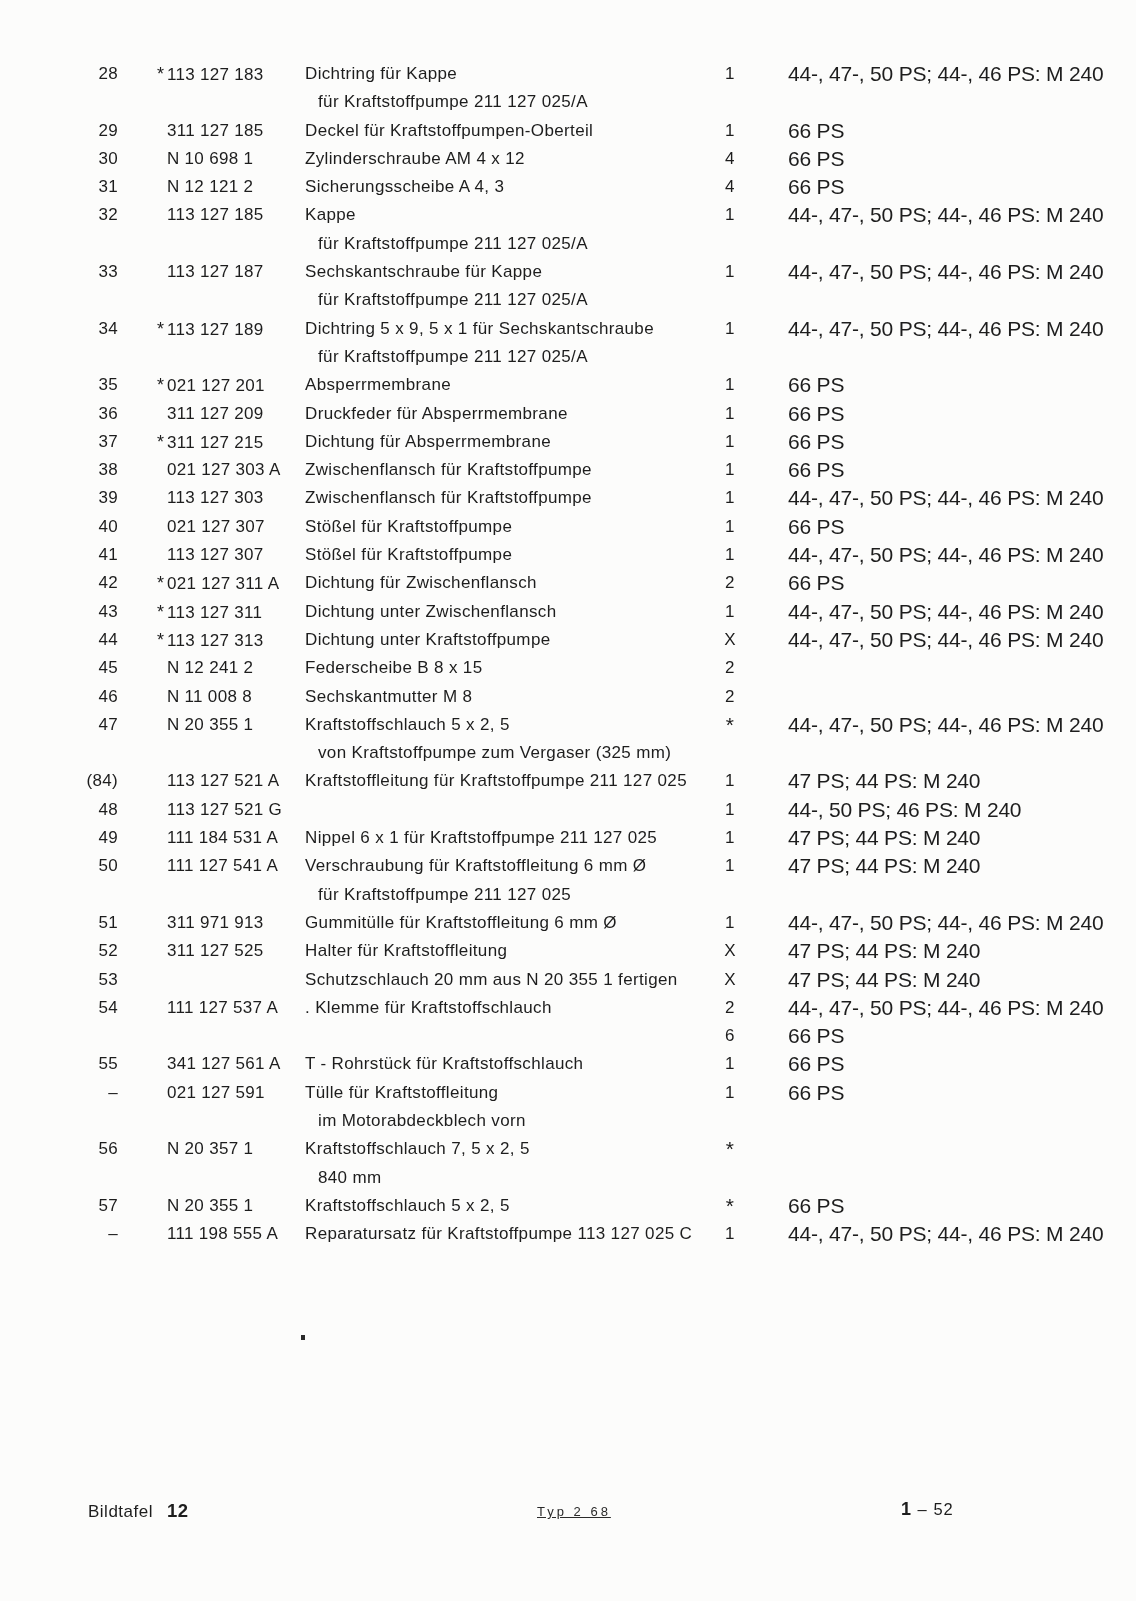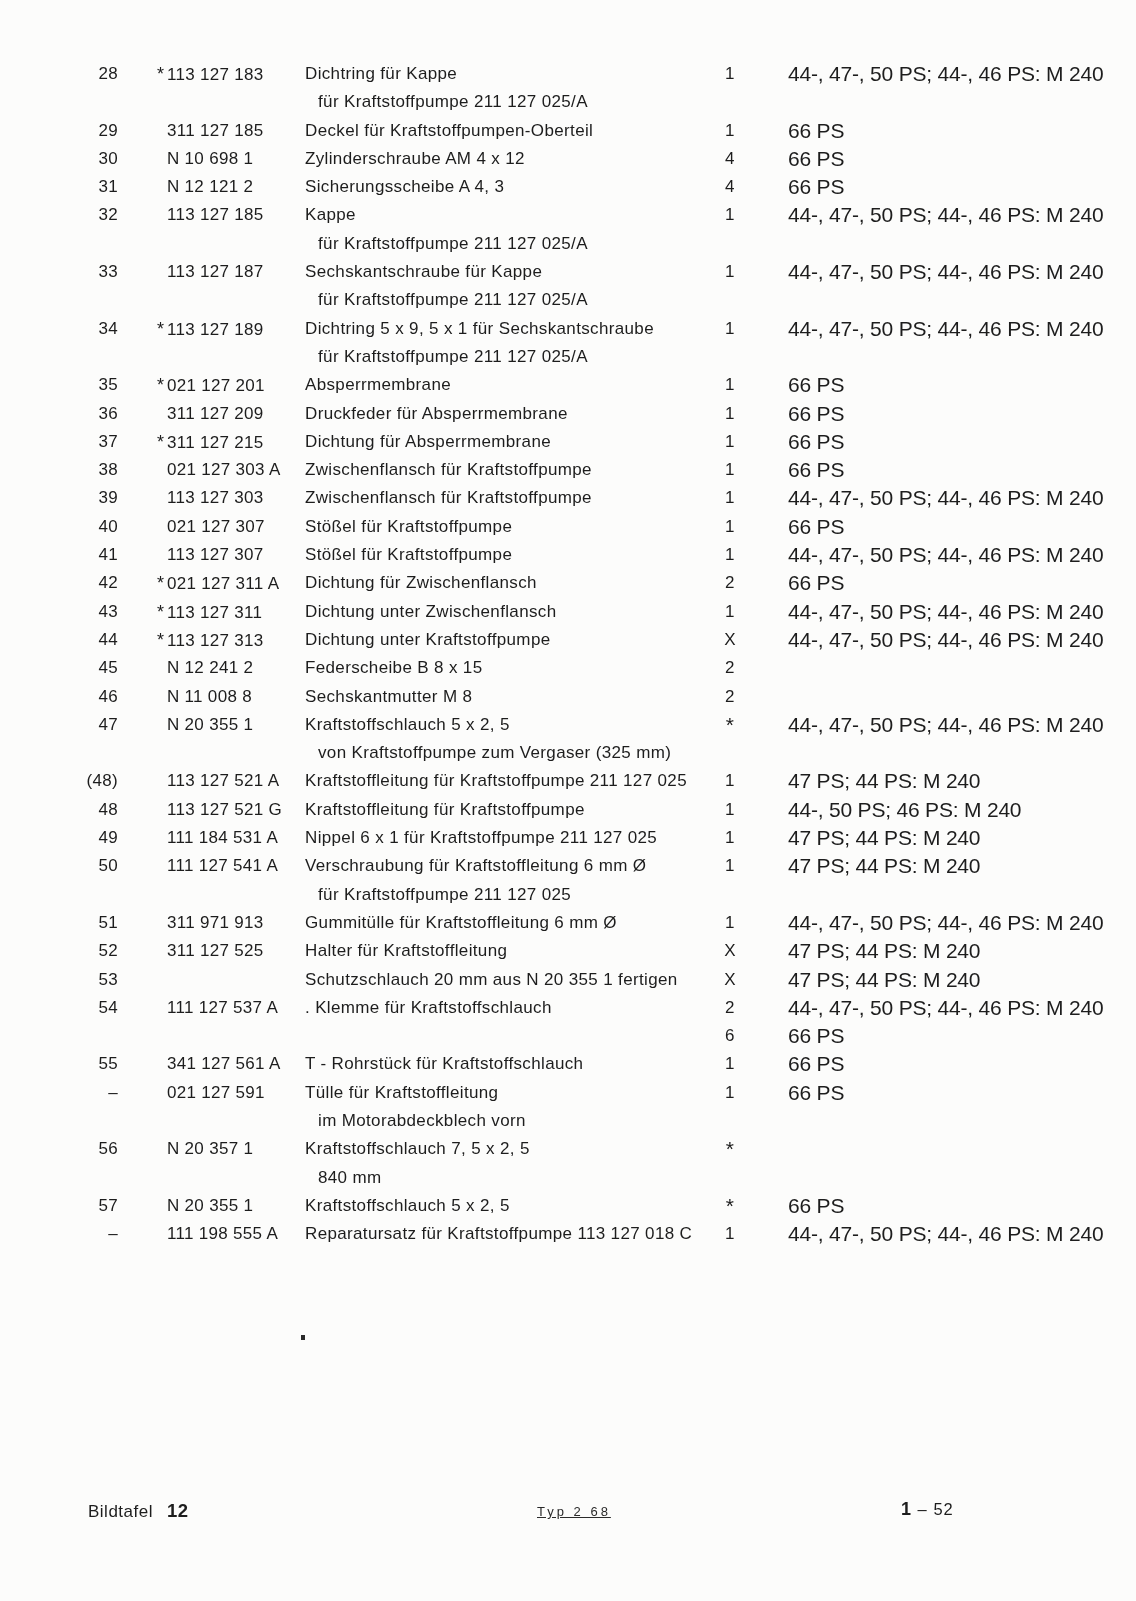--- a/index.html
+++ b/index.html
@@ -208,30 +208,29 @@
       <span class="cell remark">44-, 47-, 50 PS; 44-, 46 PS: M 240</span>
     </div>
       <div class="row">
       <span class="cell pos"></span>
       <span class="cell part"><span class="star"></span><span></span></span>
       <span class="cell desc ind">von Kraftstoffpumpe zum Vergaser (325 mm)</span>
       <span class="cell qty"></span>
       <span class="cell remark"></span>
     </div>
       <div class="row">
-      <span class="cell pos">(48)</span>
+      <span class="cell pos">(84)</span>
       <span class="cell part"><span class="star"></span><span>113 127 521 A</span></span>
       <span class="cell desc">Kraftstoffleitung für Kraftstoffpumpe 211 127 025</span>
       <span class="cell qty">1</span>
       <span class="cell remark">47 PS; 44 PS: M 240</span>
     </div>
       <div class="row">
       <span class="cell pos">48</span>
       <span class="cell part"><span class="star"></span><span>113 127 521 G</span></span>
-      <span class="cell desc">Kraftstoffleitung für Kraftstoffpumpe</span>
       <span class="cell qty">1</span>
       <span class="cell remark">44-, 50 PS; 46 PS: M 240</span>
     </div>
       <div class="row">
       <span class="cell pos">49</span>
       <span class="cell part"><span class="star"></span><span>111 184 531 A</span></span>
       <span class="cell desc">Nippel 6 x 1 für Kraftstoffpumpe 211 127 025</span>
       <span class="cell qty">1</span>
       <span class="cell remark">47 PS; 44 PS: M 240</span>
     </div>
@@ -322,21 +321,21 @@
       <div class="row">
       <span class="cell pos">57</span>
       <span class="cell part"><span class="star"></span><span>N 20 355 1</span></span>
       <span class="cell desc">Kraftstoffschlauch 5 x 2, 5</span>
       <span class="cell qty star">*</span>
       <span class="cell remark">66 PS</span>
     </div>
       <div class="row">
       <span class="cell pos">–</span>
       <span class="cell part"><span class="star"></span><span>111 198 555 A</span></span>
-      <span class="cell desc">Reparatursatz für Kraftstoffpumpe 113 127 018 C</span>
+      <span class="cell desc">Reparatursatz für Kraftstoffpumpe 113 127 025 C</span>
       <span class="cell qty">1</span>
       <span class="cell remark">44-, 47-, 50 PS; 44-, 46 PS: M 240</span>
     </div>
     </div>
 
   <div class="footer">
     <span class="f-left"><span>Bildtafel</span><b>12</b></span>
     <span class="f-center">Typ 2 68</span>
     <span class="f-right"><b>1</b> <span>–</span> <span>52</span></span>
   </div>

